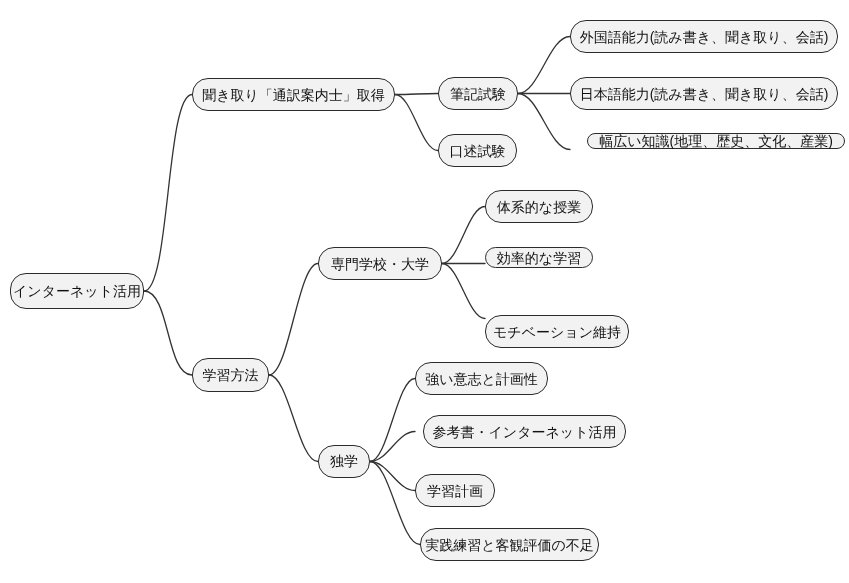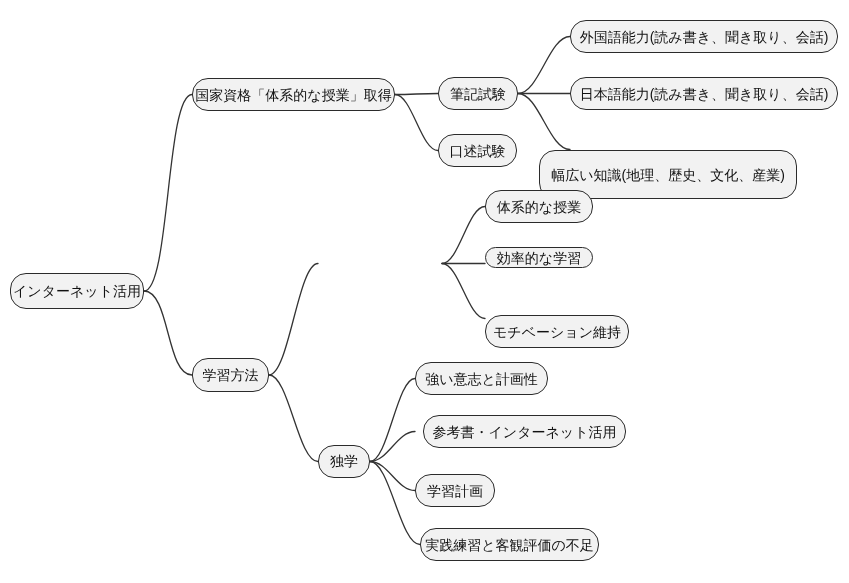--- a/index.html
+++ b/index.html
@@ -64,28 +64,29 @@
     <path d="M442,263.5 C459,263.5 468,263.5 485,263.5"></path>
     <path d="M442,263.5 C459,263.5 468,318.5 485,318.5"></path>
     <path d="M370,461.5 C388,461.5 397,378.5 415,378.5"></path>
     <path d="M370,461.5 C388,461.5 397,431.5 415,431.5"></path>
     <path d="M370,461.5 C388,461.5 397,490.5 415,490.5"></path>
     <path d="M370,461.5 C390,461.5 400,544.5 420,544.5"></path>
   </svg>
 
   <div class="node" style="left:10px;  top:273px; width:134px; height:36px;">インターネット活用</div>
 
-  <div class="node" style="left:192px; top:78px;  width:203px; height:33px;">国家資格「体系的な授業」取得</div>
+  <div class="node" style="left:192px; top:78px;  width:203px; height:33px;">聞き取り「通訳案内士」取得</div>
   <div class="node" style="left:438px; top:77px;  width:80px;  height:33px;">筆記試験</div>
   <div class="node" style="left:438px; top:134px; width:79px;  height:33px;">口述試験</div>
   <div class="node" style="left:570px; top:20px;  width:268px; height:33px;">外国語能力(読み書き、聞き取り、会話)</div>
   <div class="node" style="left:570px; top:77px;  width:268px; height:33px;">日本語能力(読み書き、聞き取り、会話)</div>
-  <div class="node" style="left:539px; top:133px; width:258px; height:49px;margin-top:17px;">幅広い知識(地理、歴史、文化、産業)</div>
+  <div class="node" style="left:587px; top:133px; width:258px; height:16px;">幅広い知識(地理、歴史、文化、産業)</div>
 
   <div class="node" style="left:192px; top:358px; width:77px;  height:34px;">学習方法</div>
+  <div class="node" style="left:318px; top:247px; width:124px; height:33px;">専門学校・大学</div>
   <div class="node" style="left:485px; top:190px; width:108px; height:33px;">体系的な授業</div>
   <div class="node" style="left:485px; top:247px; width:108px; height:21px;">効率的な学習</div>
   <div class="node" style="left:485px; top:315px; width:144px; height:33px;">モチベーション維持</div>
 
   <div class="node" style="left:318px; top:445px; width:52px;  height:33px;font-family:Liberation Serif, serif;">独学</div>
   <div class="node" style="left:415px; top:362px; width:133px; height:33px;">強い意志と計画性</div>
   <div class="node" style="left:423px; top:415px; width:203px; height:33px;">参考書・インターネット活用</div>
   <div class="node" style="left:415px; top:474px; width:80px;  height:33px;">学習計画</div>
   <div class="node" style="left:420px; top:528px; width:179px; height:33px;">実践練習と客観評価の不足</div>
 

